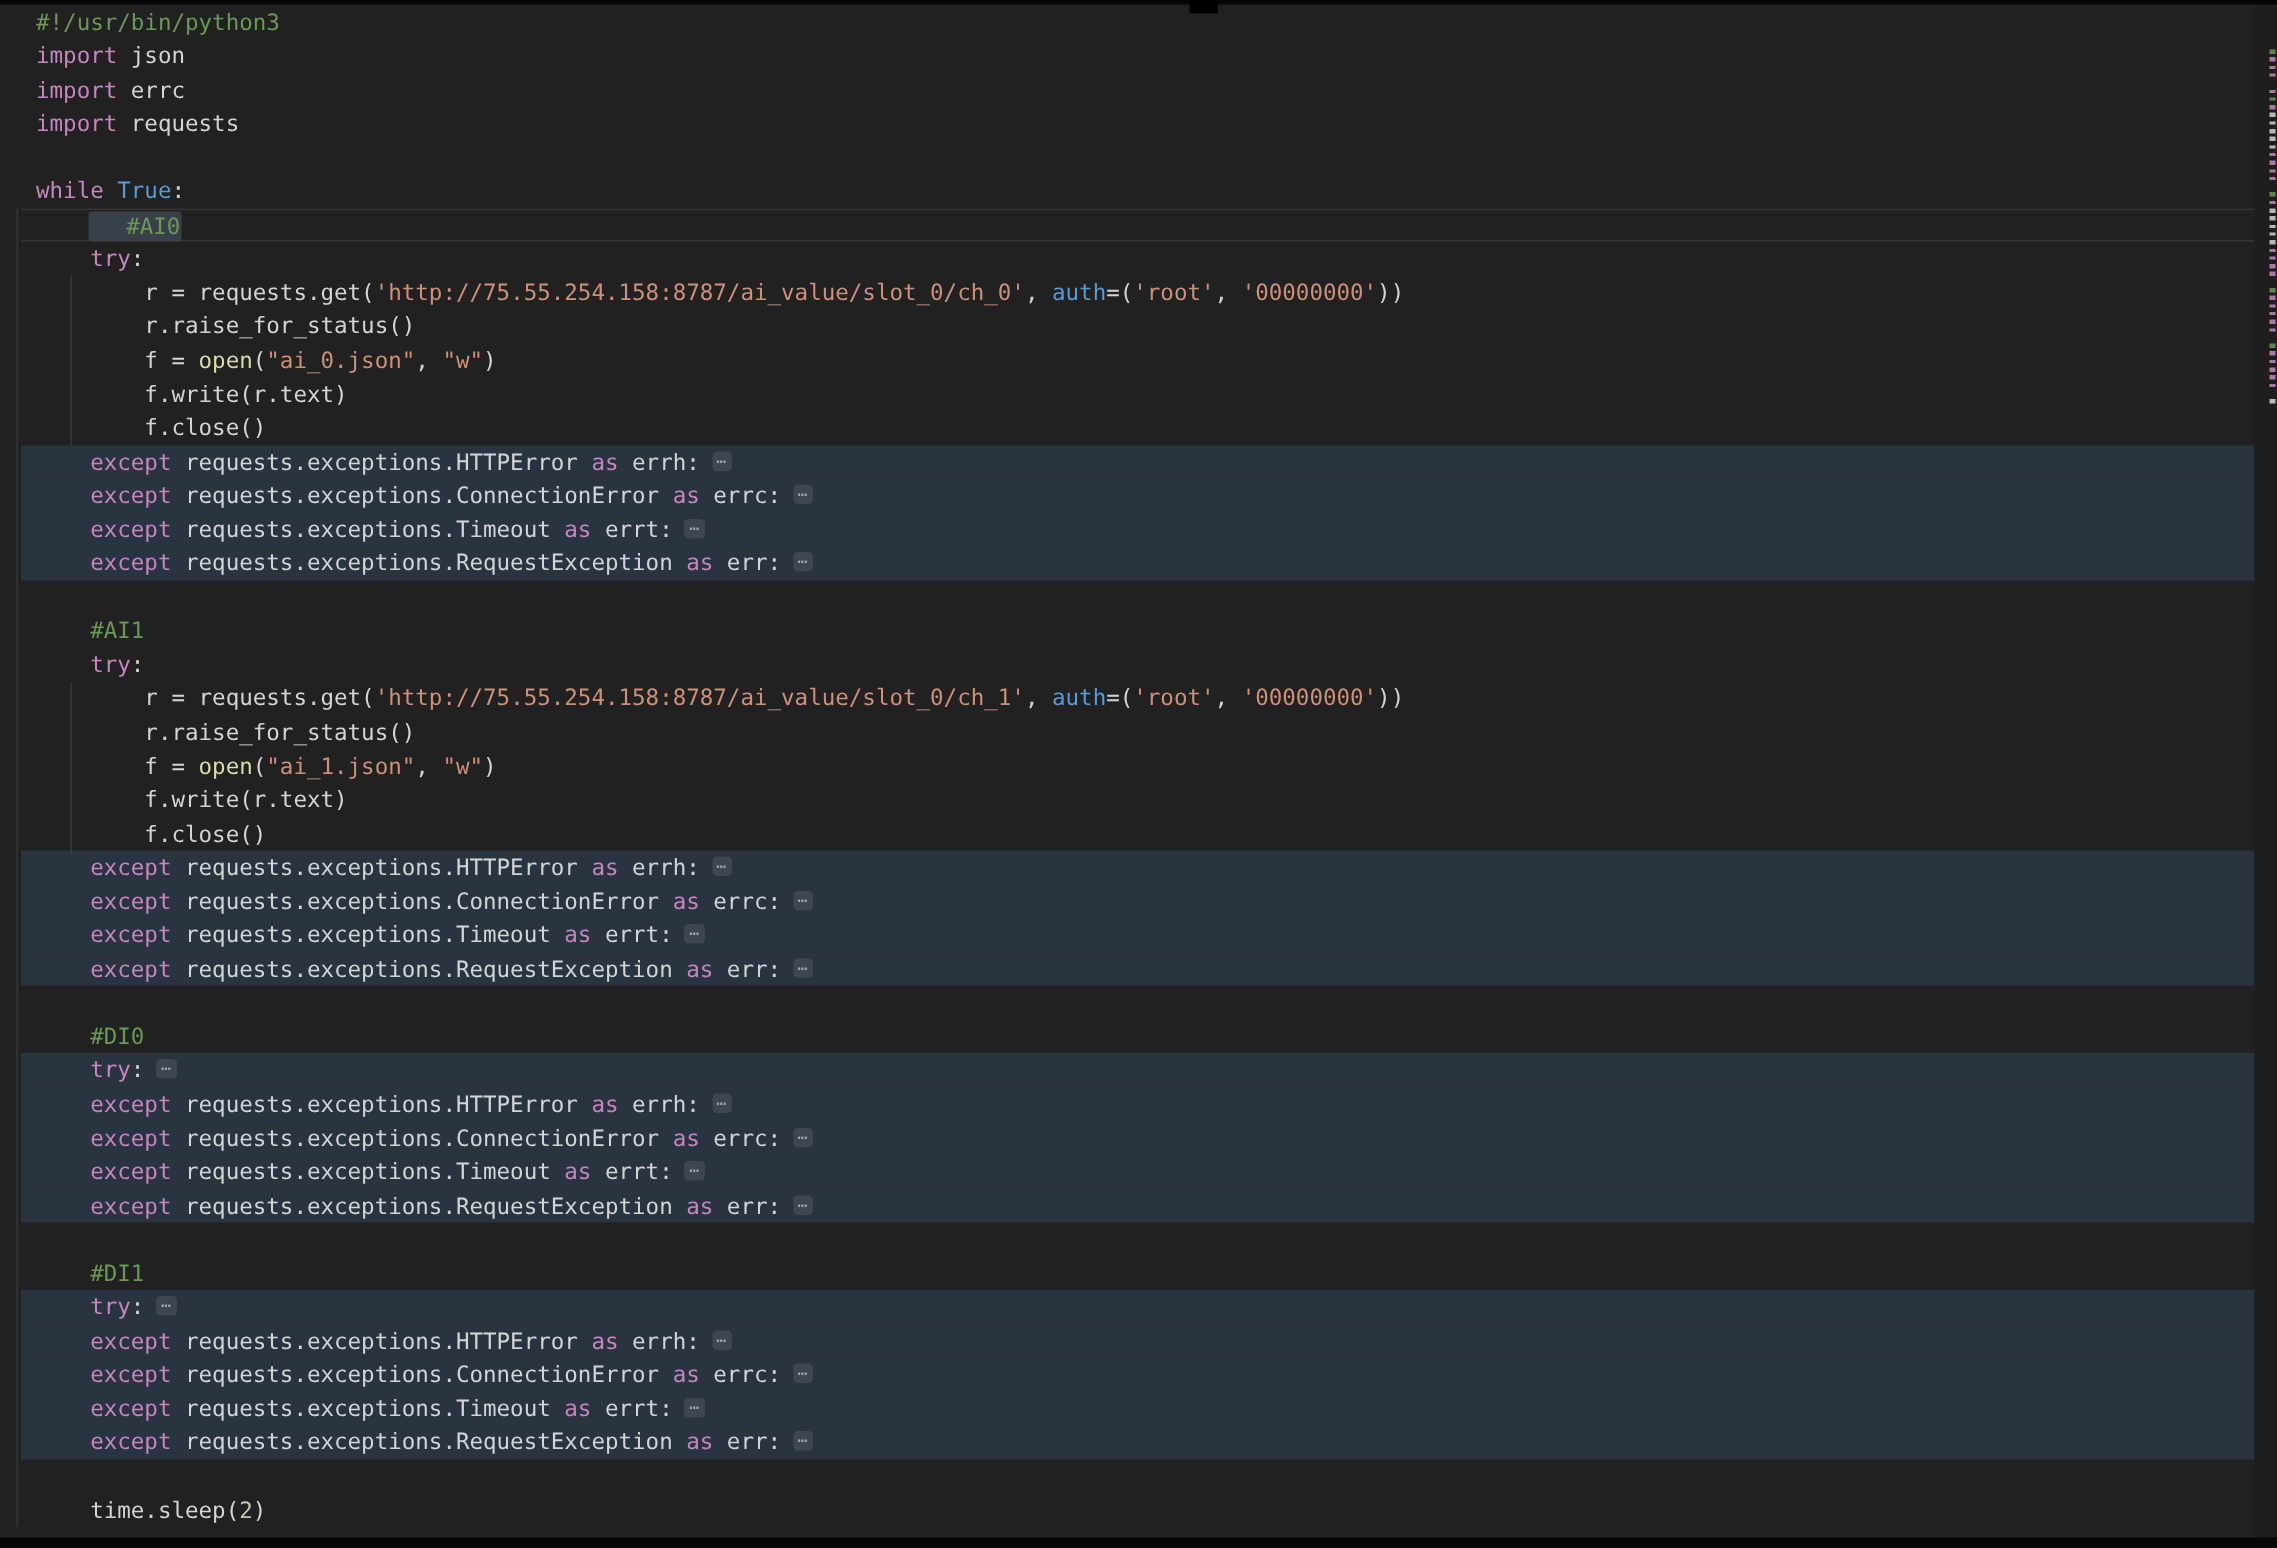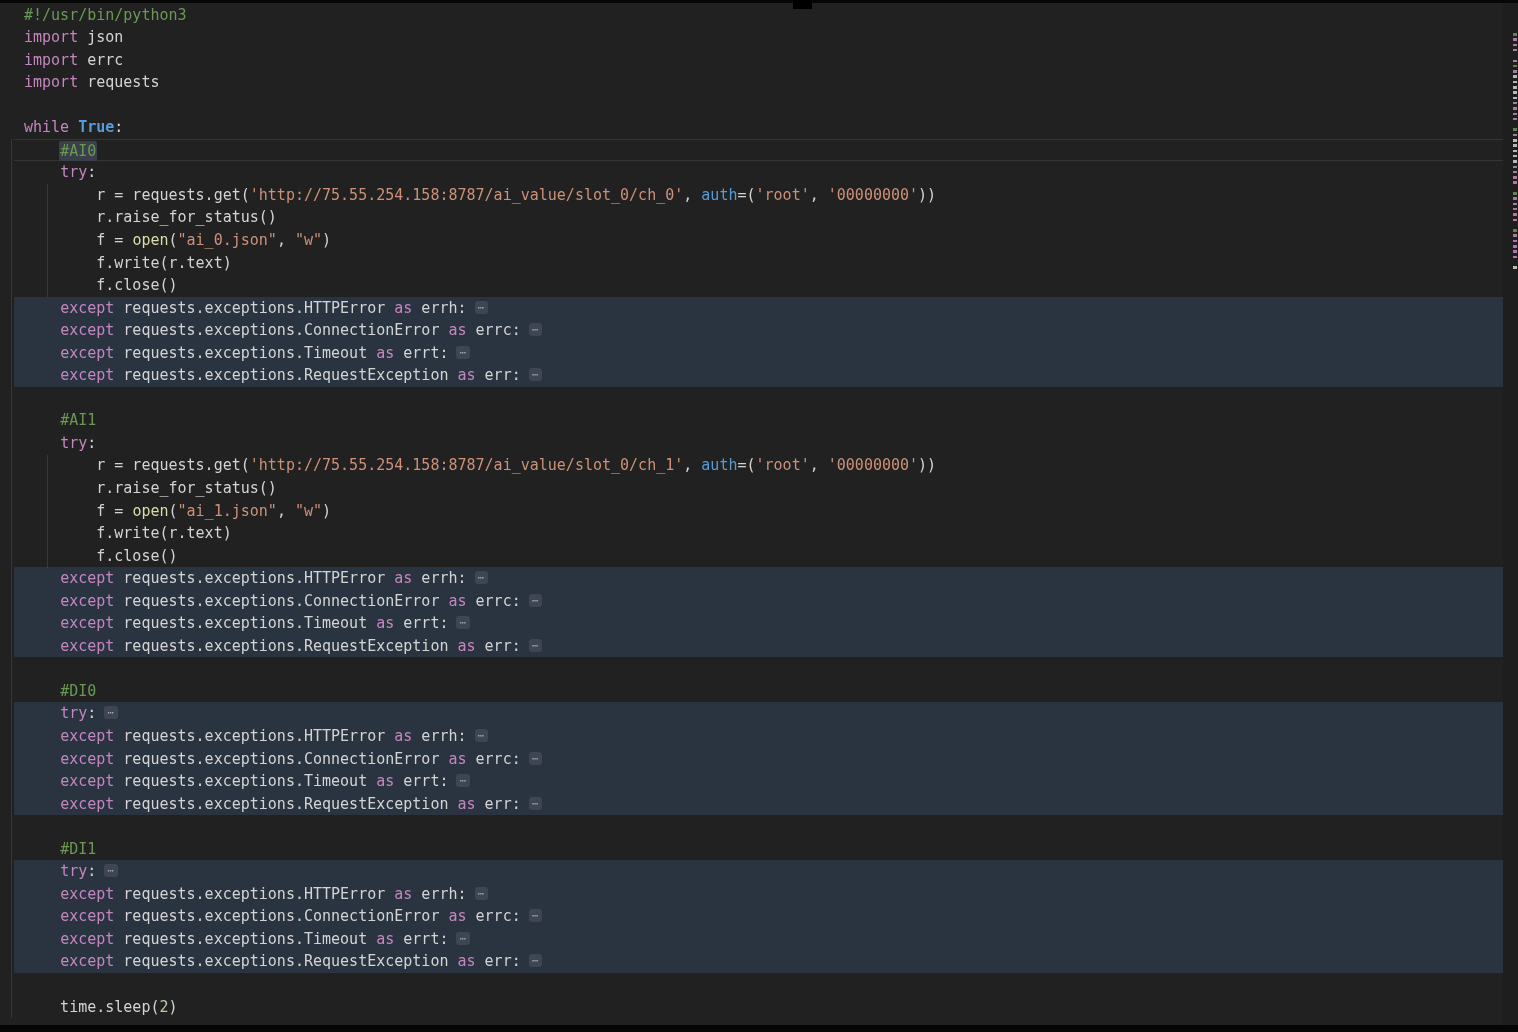--- a/index.html
+++ b/index.html
@@ -25,26 +25,26 @@
     color:var(--c-p);
   }
   .line.bg-block{background:var(--c-block);}
   .line.current{
     border-top:1px solid rgba(255,255,255,.09);
     border-bottom:1px solid rgba(255,255,255,.09);
   }
   .tok-p{color:var(--c-p);}
   .tok-k{color:var(--c-k);}
   .tok-c{color:var(--c-c);}
-  .tok-ch{color:var(--c-c); background:var(--c-wordhl); box-shadow:0 0 0 1px var(--c-wordhl); border-radius:1px;}
+  .tok-ch{color:var(--c-c); background:var(--c-wordhl); box-shadow:0 0 0 1px var(--c-wordhl); border-radius:1px;padding-left:24px;}
   .tok-s{color:var(--c-s);}
   .tok-u{color:var(--c-u); text-underline-offset:3px;}
   .tok-f{color:var(--c-f);}
   .tok-n{color:var(--c-n);}
-  .tok-b{color:var(--c-b);font-weight:bold;}
+  .tok-b{color:var(--c-b);}
   .tok-a{color:var(--c-a);}
   .fold{
     display:inline-block; margin-left:8px; padding:0 3px;
     color:#a8a8a8; background:rgba(255,255,255,.09); border-radius:3px;
     font-size:11px; line-height:13px; vertical-align:2px; letter-spacing:1px;
   }
   .guide{position:absolute; width:1px; background:rgba(255,255,255,.10);}
   .guide-root{left:11px; top:139px; height:879px;}
   .guide-try1{left:47px; top:184px; height:113px;}
   .guide-try2{left:47px; top:455px; height:113px;}

